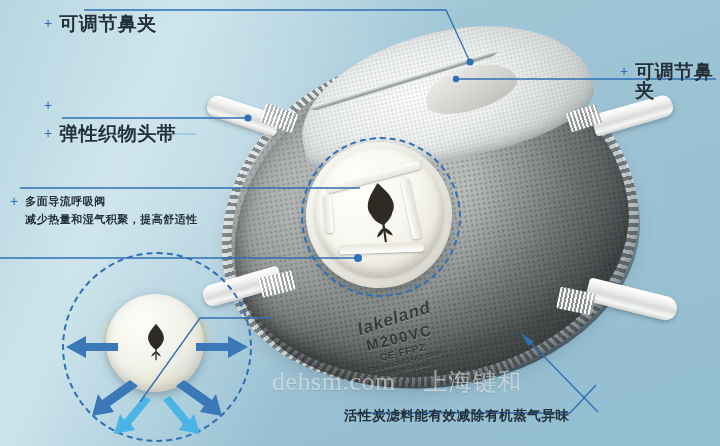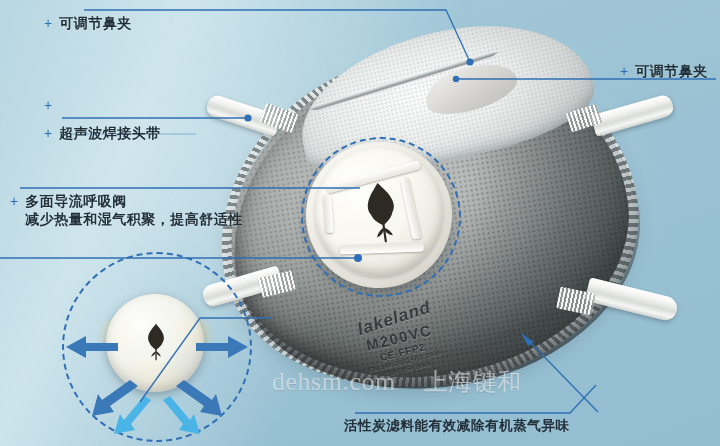--- a/index.html
+++ b/index.html
@@ -25,25 +25,25 @@
     pointer-events:none;
   }
 
   
   .callout{position:absolute;display:flex;align-items:flex-start;gap:7px;}
   .plus{
     color:#2f6fb5;font-size:14px;line-height:14px;font-weight:400;
     margin-top:2px;user-select:none;
   }
   .ctext{
-    color:#22303a;font-weight:bold;font-size:14px;line-height:19px;
+    color:#22303a;font-weight:bold;font-size:19px;line-height:19px;
     letter-spacing:.5px;white-space:pre-line;
     text-shadow:0 1px 0 rgba(255,255,255,.25);
   }
-  .ctext.small{font-size:14px;line-height:18px;}
+  .ctext.small{font-size:11px;line-height:18px;}
   .bottom-text{
     position:absolute;color:#222f39;font-weight:bold;font-size:13.5px;
     letter-spacing:.6px;
   }
 
   
   #leaders{position:absolute;inset:0;width:720px;height:446px;pointer-events:none;}
 
   
   .wm{
@@ -356,28 +356,28 @@
     <span class="plus">+</span>
     <span class="ctext">可调节鼻夹</span>
   </div>
 
   <div class="callout" style="left:44px;top:96px;">
     <span class="plus">+</span>
   </div>
 
   <div class="callout" style="left:44px;top:124px;">
     <span class="plus">+</span>
-    <span class="ctext">超声波焊接头带</span>
+    <span class="ctext">弹性织物头带</span>
   </div>
 
   <div class="callout" style="left:10px;top:192px;">
     <span class="plus">+</span>
     <span class="ctext small">多面导流呼吸阀
 减少热量和湿气积聚，提高舒适性</span>
   </div>
 
-  <div class="bottom-text" style="left:344px;top:417px;">活性炭滤料能有效减除有机蒸气异味</div>
+  <div class="bottom-text" style="left:344px;top:407px;">活性炭滤料能有效减除有机蒸气异味</div>
 
   <div class="wm">
     <span>dehsm.com</span><span class="cn">上海键和</span>
   </div>
 
 </div>
 
 </body></html>

